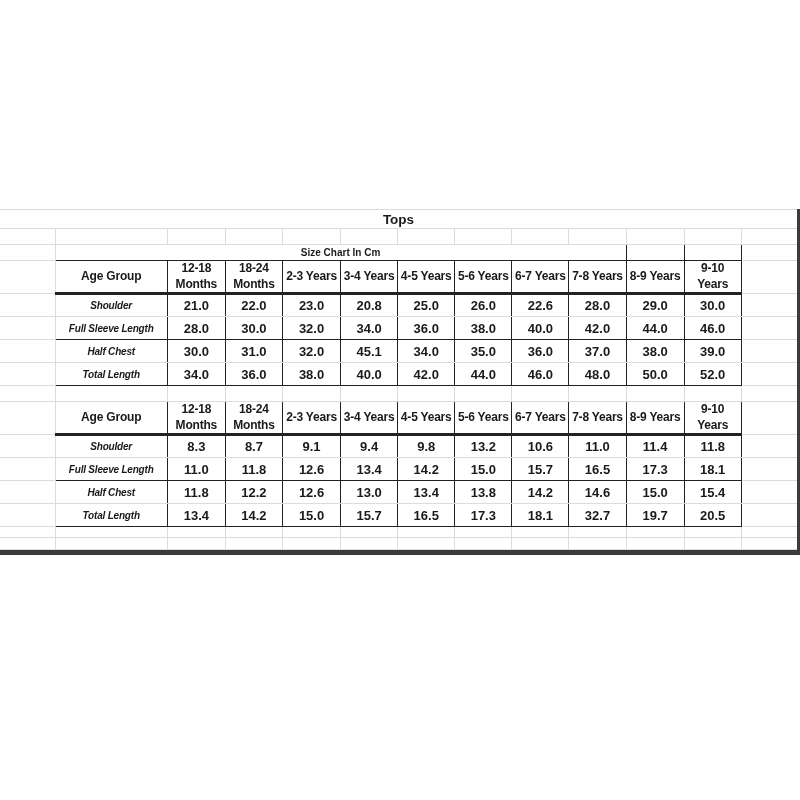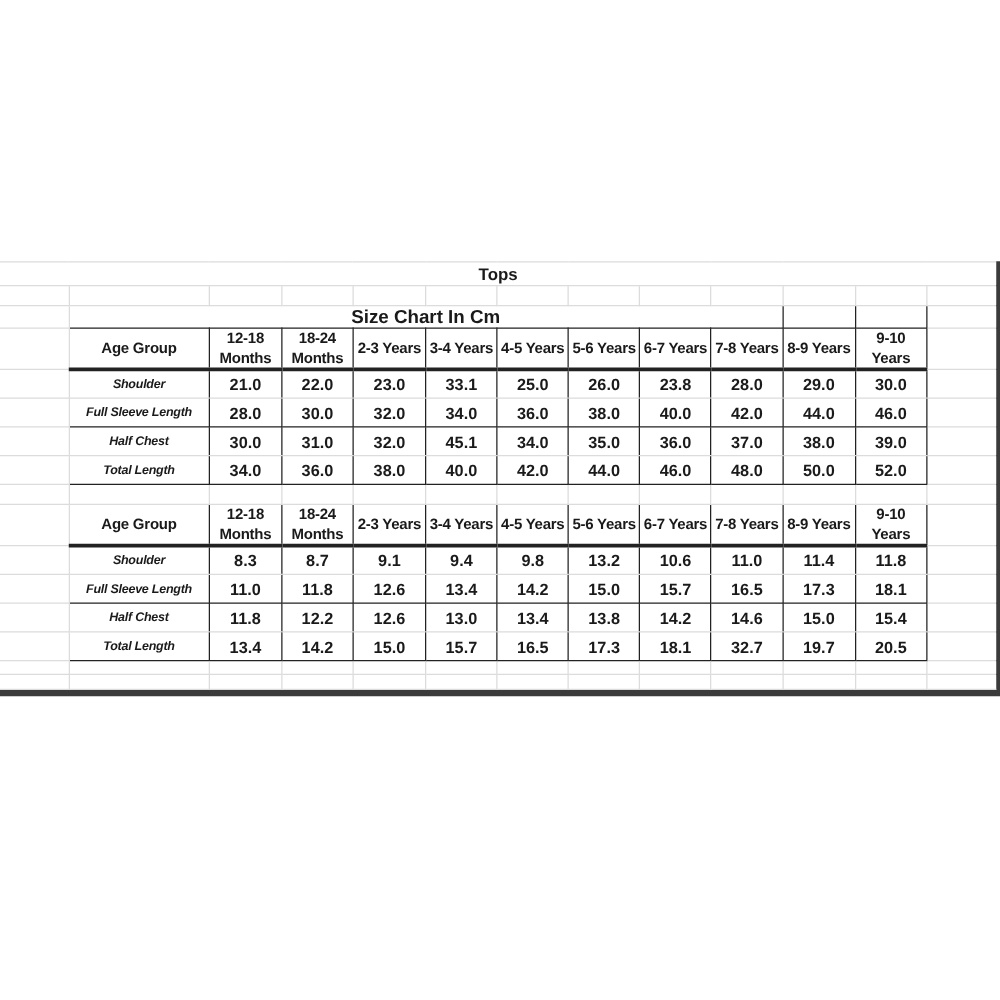--- a/index.html
+++ b/index.html
@@ -20,21 +20,21 @@
   
   td.g{border:1px solid #dcdcdc;background:#ffffff;}
   td.c0{border-left:none;}
   
   td.title-cell{
     border:none;border-top:1px solid #dcdcdc;border-bottom:1px solid #dcdcdc;
     font-size:13.5px;
   }
   
   td.bk{border:1.8px solid #222222;background:#ffffff;}
-  td.band{font-size:15px;}
+  td.band{font-size:10px;}
   td.hd{font-size:12px;letter-spacing:-0.2px;white-space:pre-line;line-height:1.3;border-bottom:3px solid #222222;}
   td.lbl{font-size:10px;letter-spacing:-0.2px;white-space:nowrap;font-style:italic;}
   td.val{font-size:13px;}
   
   td.bk.bbl{border-bottom:1px solid #dcdcdc;}
   td.bk.btl{border-top:1px solid #dcdcdc;}
   .frame-bottom{width:800px;height:5px;background:#3b3b3b;}
 </style>
 </head>
 <body>
@@ -99,24 +99,24 @@
           <td class="bk hd">9-10
 Years</td>
           <td class="g"></td>
         </tr>
         <tr style="height: 23px;">
           <td class="g c0"></td>
           <td class="bk lbl bbl">Shoulder</td>
           <td class="bk val bbl">21.0</td>
           <td class="bk val bbl">22.0</td>
           <td class="bk val bbl">23.0</td>
-          <td class="bk val bbl">33.1</td>
+          <td class="bk val bbl">20.8</td>
           <td class="bk val bbl">25.0</td>
           <td class="bk val bbl">26.0</td>
-          <td class="bk val bbl">23.8</td>
+          <td class="bk val bbl">22.6</td>
           <td class="bk val bbl">28.0</td>
           <td class="bk val bbl">29.0</td>
           <td class="bk val bbl">30.0</td>
           <td class="g"></td>
         </tr>
         <tr style="height: 23px;">
           <td class="g c0"></td>
           <td class="bk lbl btl">Full Sleeve Length</td>
           <td class="bk val btl">28.0</td>
           <td class="bk val btl">30.0</td>

